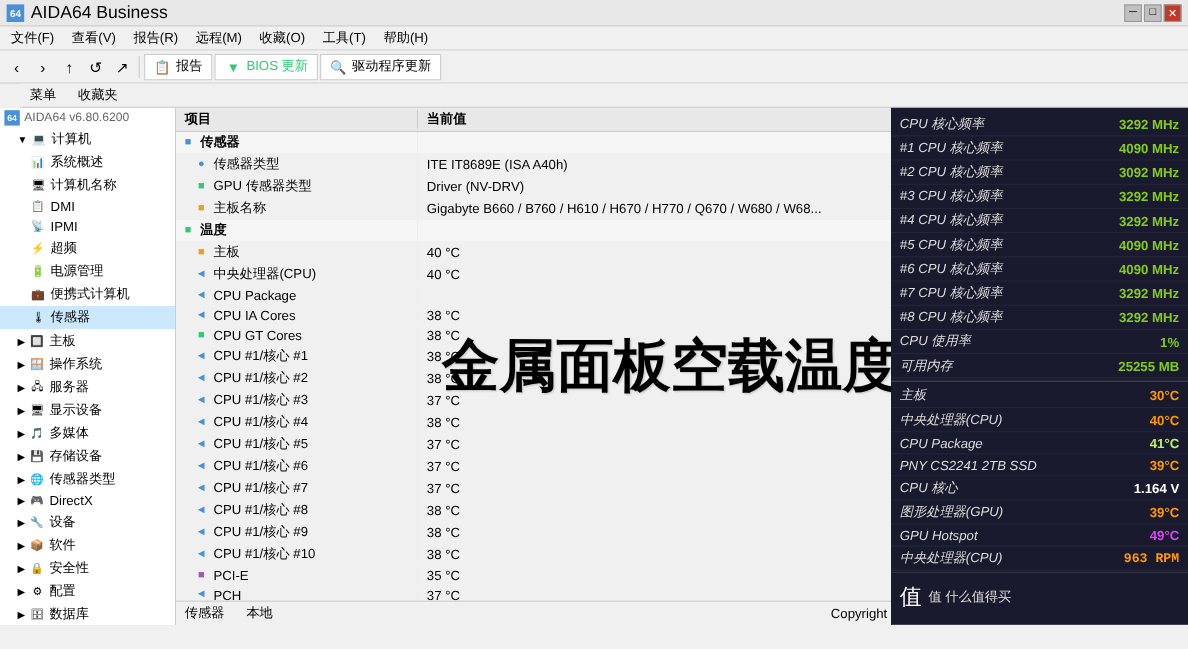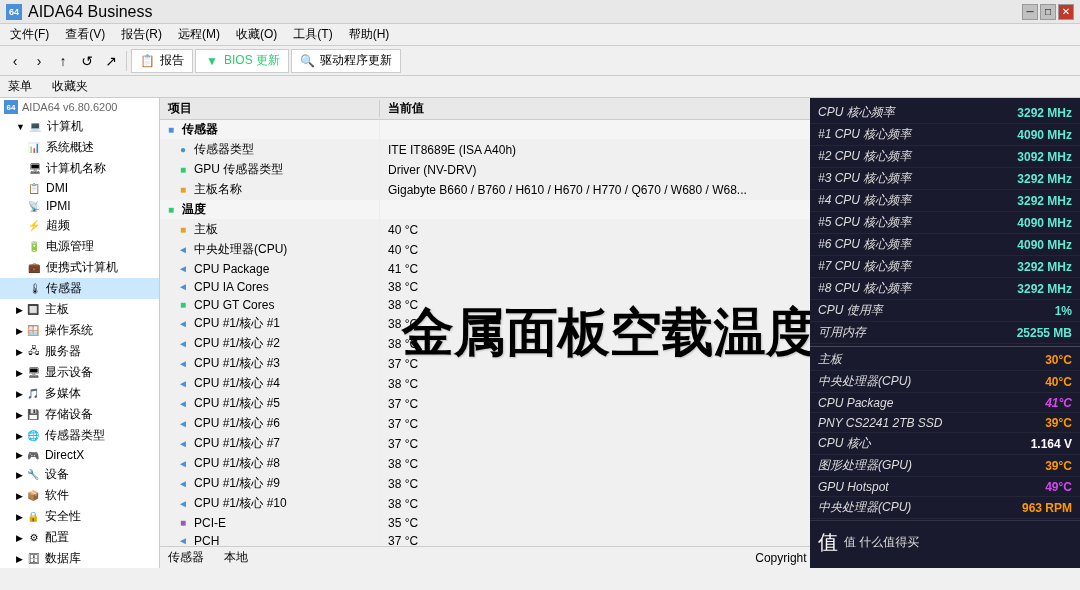--- a/index.html
+++ b/index.html
@@ -116,20 +116,21 @@
 
     
     .labels-row {
       background: #f0f0f0;
       height: 22px;
       display: flex;
       align-items: center;
       padding: 0 8px;
       border-bottom: 1px solid #ccc;
       gap: 20px;
+      margin-left: 19px;
     }
 
     
     .main-area {
       display: flex;
       height: calc(590px - 24px - 22px - 30px - 22px - 22px);
     }
 
     
     .sidebar {
@@ -233,21 +234,21 @@
     .right-row {
       display: flex;
       justify-content: space-between;
       align-items: center;
       padding: 2px 8px;
       font-size: 12px;
       border-bottom: 1px solid rgba(255,255,255,0.05);
       min-height: 20px;
     }
     .right-row .rl { color: #ddd; font-style: italic; }
-    .right-row .rv { color: #5eead4; font-weight: bold; white-space: nowrap; }
+    .right-row .rv { color: #84cc16; font-weight: bold; white-space: nowrap; }
 
     
     .status-bar {
       height: 22px;
       background: #f0f0f0;
       border-top: 1px solid #ccc;
       display: flex;
       align-items: center;
       padding: 0 8px;
       font-size: 12px;
@@ -491,21 +492,20 @@
           <span>中央处理器(CPU)</span>
         </div>
         <div class="cell-value">40 °C</div>
       </div>
 
       <div class="table-row">
         <div class="cell-item" style="padding-left:16px;">
           <span class="row-icon icon-cpu">◄</span>
           <span>CPU Package</span>
         </div>
-        <div class="cell-value">41 °C</div>
       </div>
 
       <div class="table-row">
         <div class="cell-item" style="padding-left:16px;">
           <span class="row-icon icon-cpu">◄</span>
           <span>CPU IA Cores</span>
         </div>
         <div class="cell-value">38 °C</div>
       </div>
 
@@ -681,41 +681,41 @@
     <div class="right-row">
       <span class="rl">主板</span>
       <span class="rv" style="color:#ff9900;">30°C</span>
     </div>
     <div class="right-row">
       <span class="rl">中央处理器(CPU)</span>
       <span class="rv" style="color:#ff9900;">40°C</span>
     </div>
     <div class="right-row">
       <span class="rl">CPU Package</span>
-      <span class="rv" style="color:#d946ef;font-style:italic;">41°C</span>
+      <span class="rv" style="color:#bef264;">41°C</span>
     </div>
     <div class="right-row">
       <span class="rl">PNY CS2241 2TB SSD</span>
       <span class="rv" style="color:#ff9900;">39°C</span>
     </div>
     <div class="right-row">
       <span class="rl">CPU 核心</span>
       <span class="rv" style="color:#ffffff;">1.164 V</span>
     </div>
     <div class="right-row">
       <span class="rl">图形处理器(GPU)</span>
       <span class="rv" style="color:#ff9900;">39°C</span>
     </div>
     <div class="right-row">
       <span class="rl">GPU Hotspot</span>
       <span class="rv" style="color:#d946ef;">49°C</span>
     </div>
     <div class="right-row">
       <span class="rl">中央处理器(CPU)</span>
-      <span class="rv" style="color:#ff9900;">963 RPM</span>
+      <span class="rv" style="color:#ff9900;font-family:Liberation Mono, monospace;">963 RPM</span>
     </div>
 
     <div style="margin-top:auto;padding:8px;display:flex;align-items:center;gap:6px;border-top:1px solid rgba(255,255,255,0.1);">
       <span style="font-size:20px;">值</span>
       <span style="font-size:12px;color:#ddd;">值 什么值得买</span>
     </div>
   </div>
 
 </div>
 

